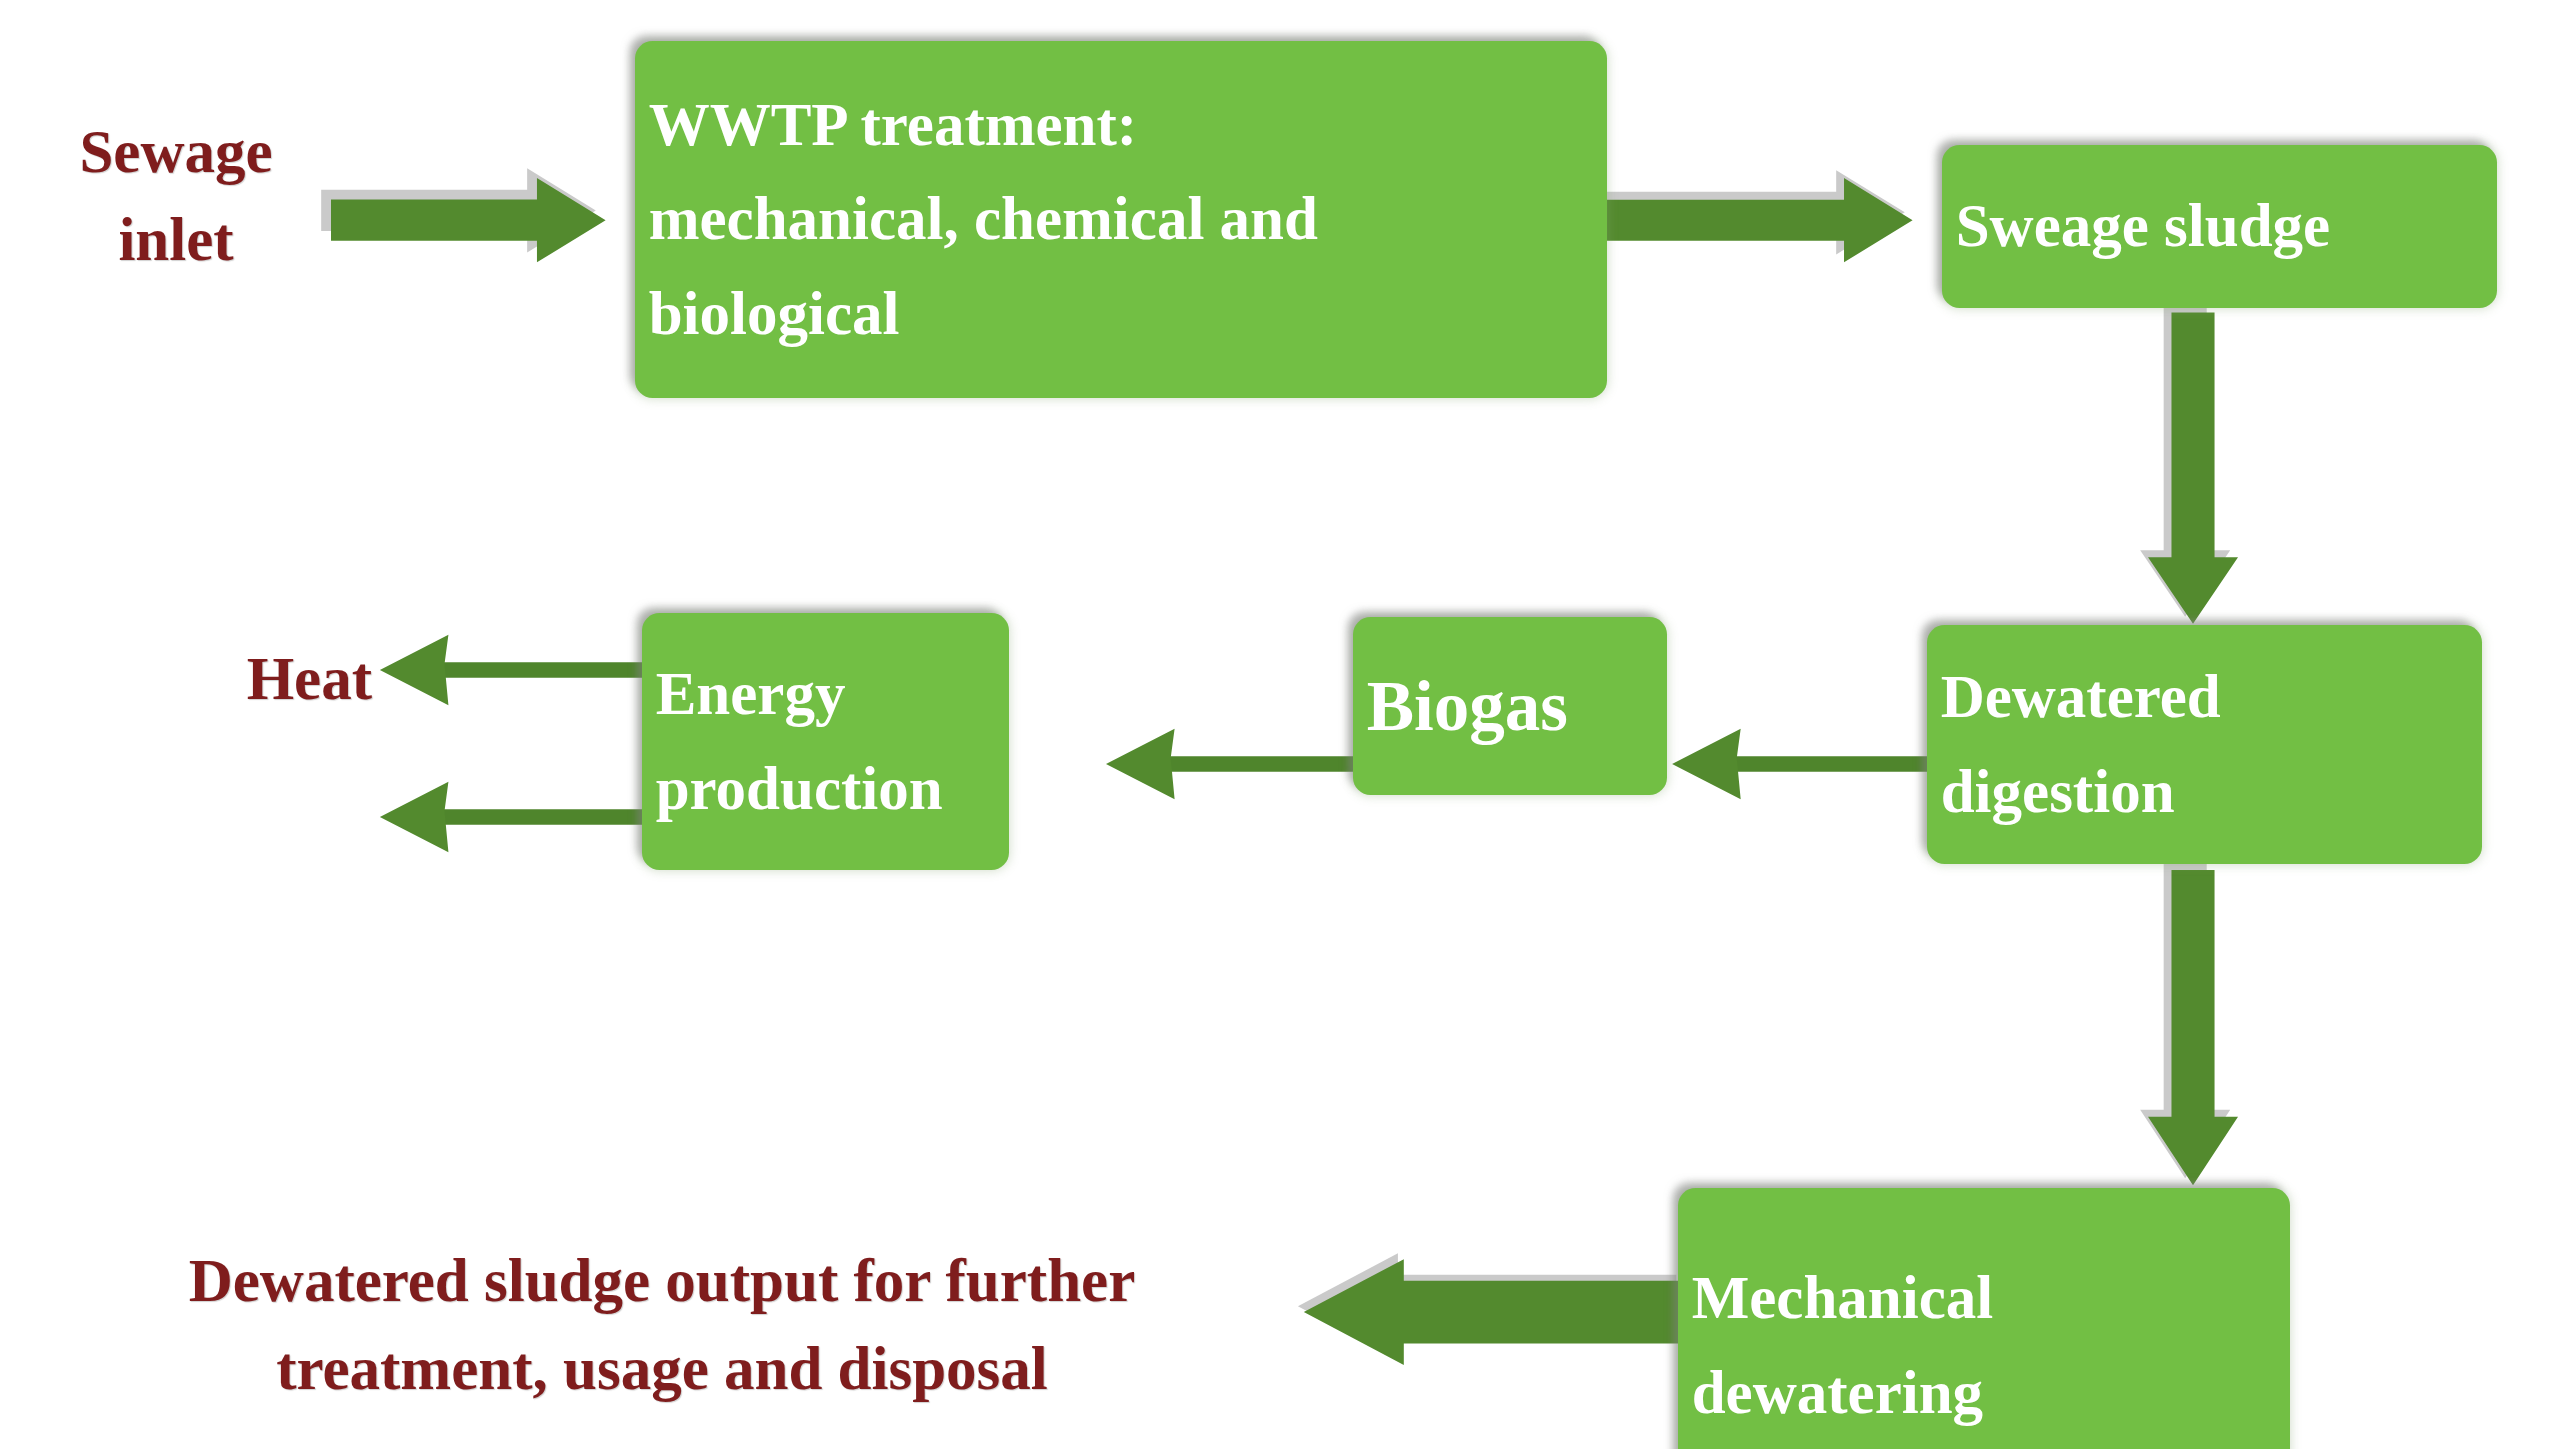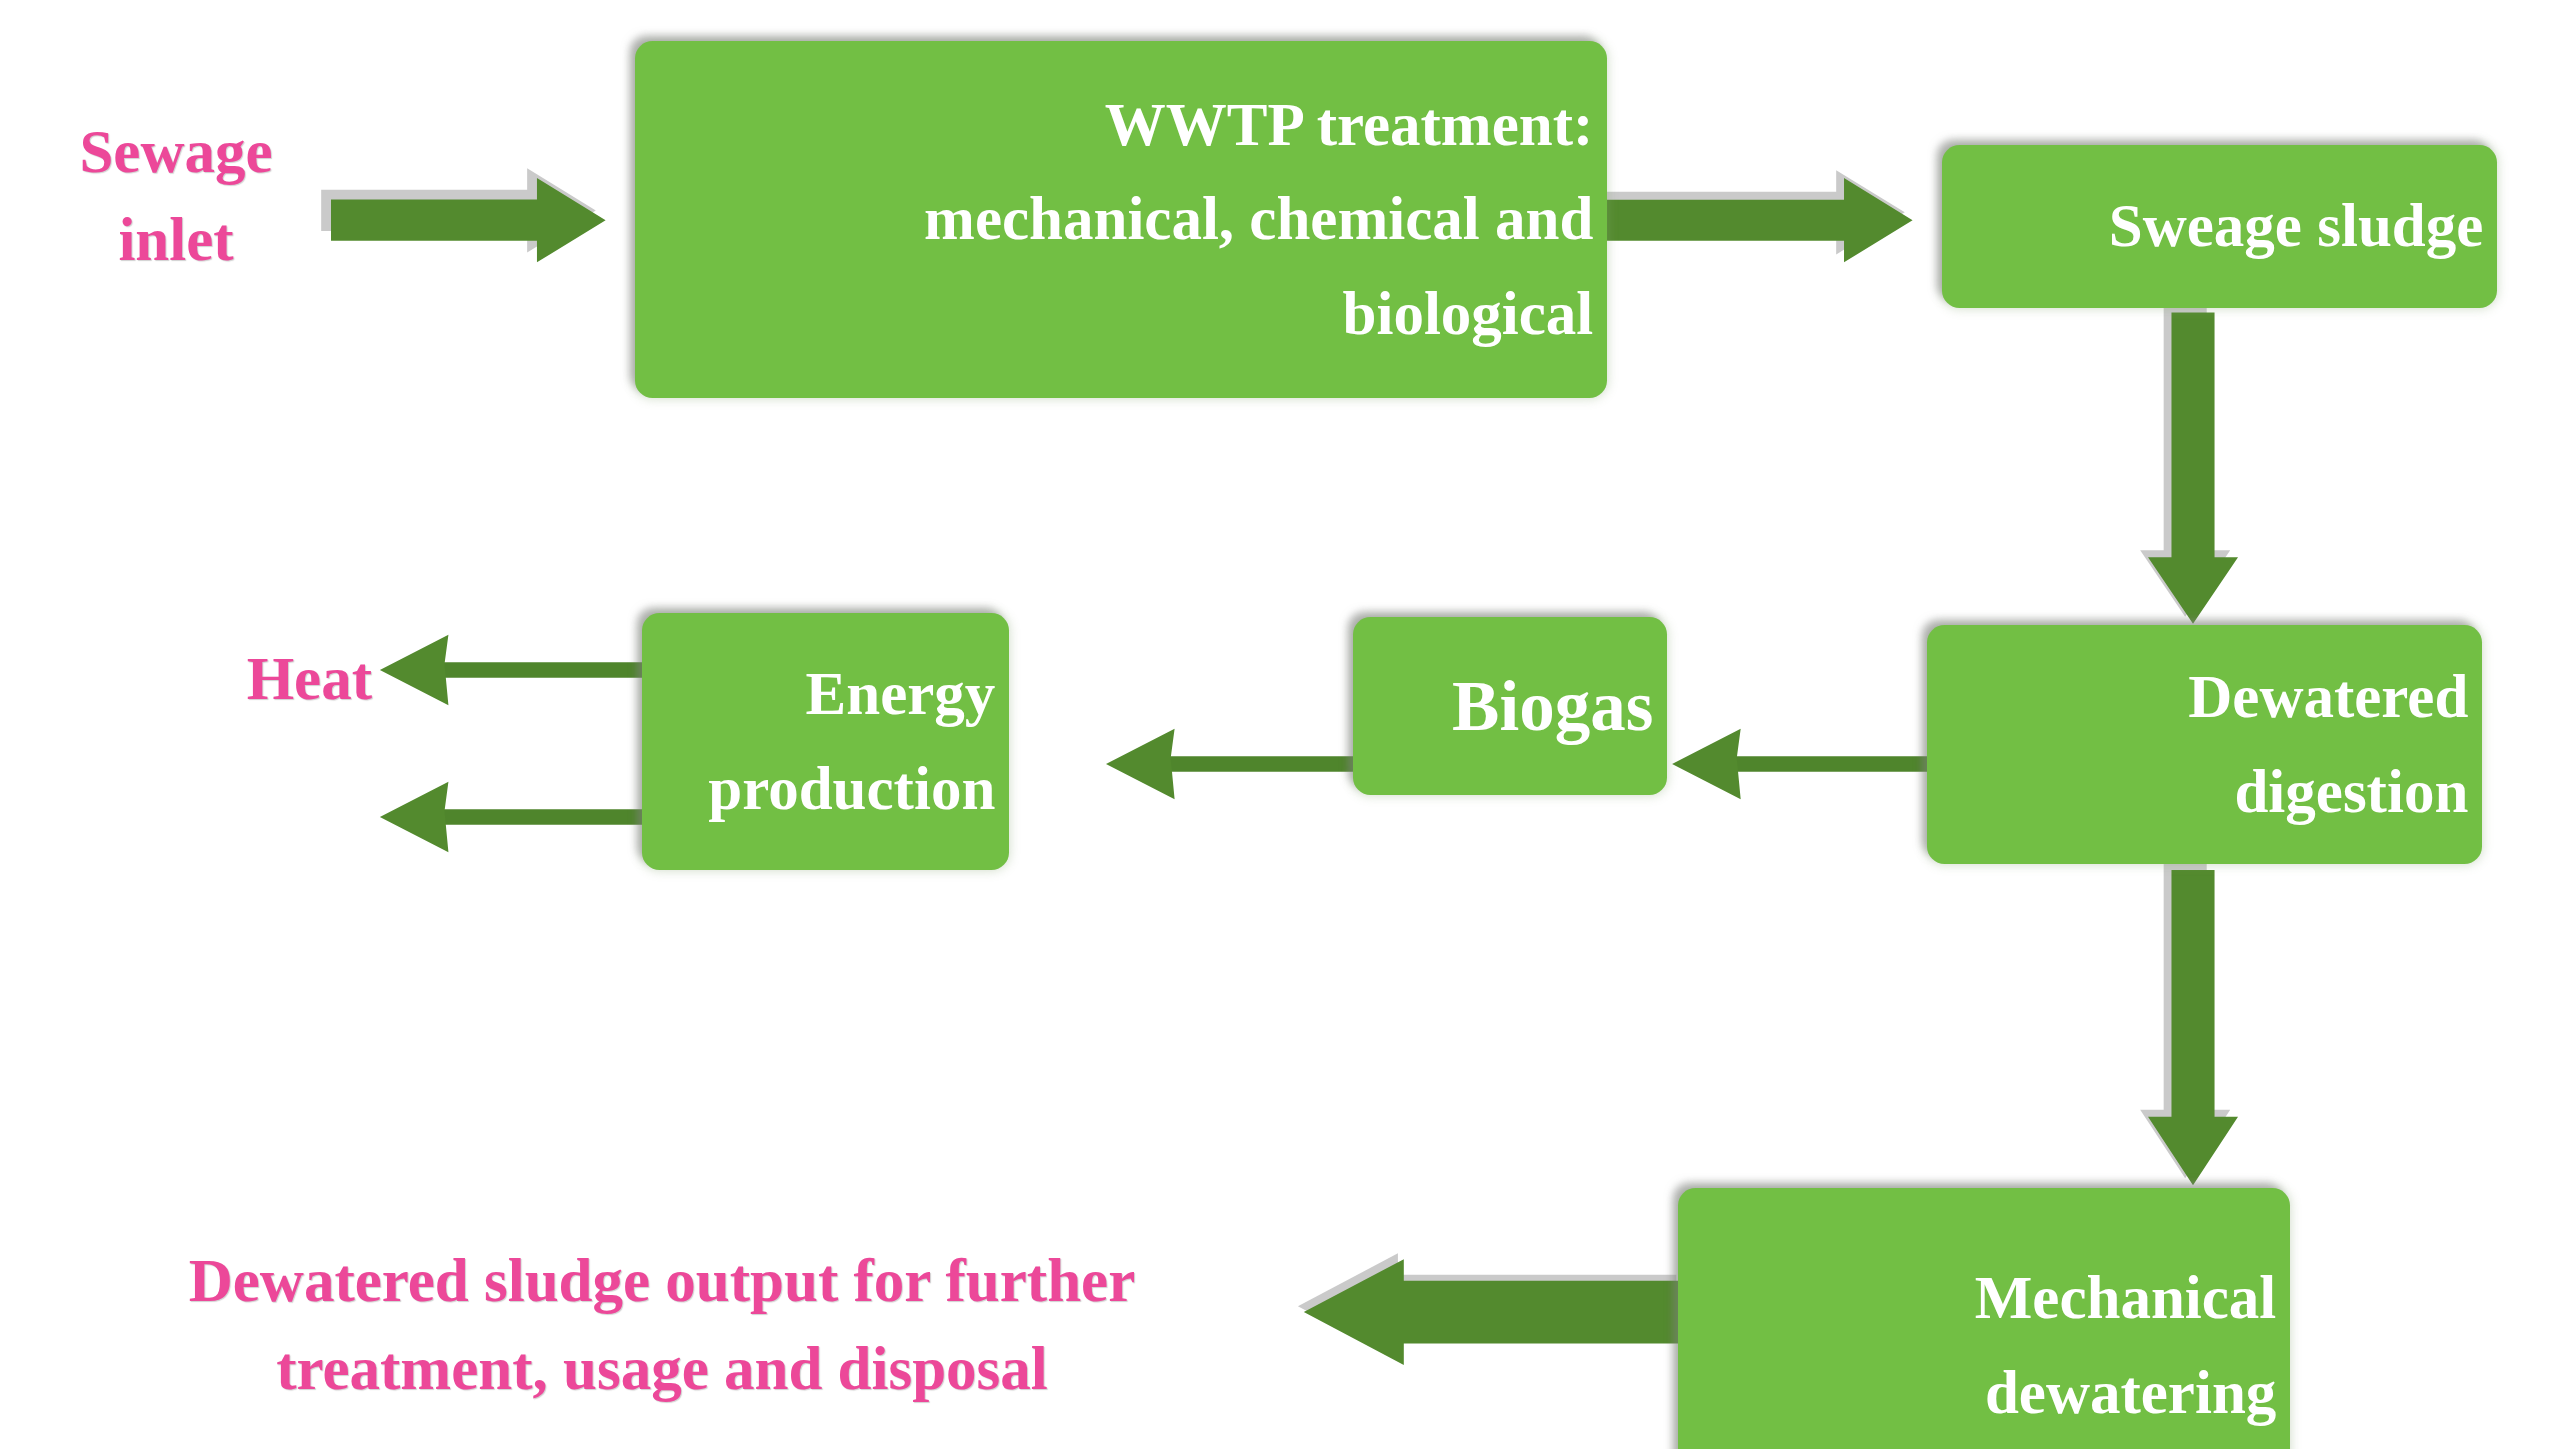--- a/index.html
+++ b/index.html
@@ -21,34 +21,34 @@
   .node {
     position: absolute;
     box-sizing: border-box;
     background: #72bf44;
     border-radius: 17.6px;
     color: #ffffff;
     font-weight: bold;
     display: flex;
     align-items: center;
     justify-content: center;
-    text-align: right;
+    text-align: left;
     line-height: 1.55;
     padding: 5.9px 13.7px;
     
     box-shadow: -6.9px -6.9px 8.8px -2px rgba(120,120,120,0.55),
                  0 0 9.8px 2px rgba(140,170,120,0.30);
     z-index: 3;
   }
   .node span { display: block; width: 100%; }
 
   
   .label {
     position: absolute;
-    color: #ec4899;
+    color: #7f1d1d;
     font-weight: bold;
     text-align: center;
     line-height: 1.45;
     white-space: pre-line;
     z-index: 4;
     text-shadow: 1px 1px 1px rgba(150,150,150,0.45);
   }
 
   
   .arrow {

